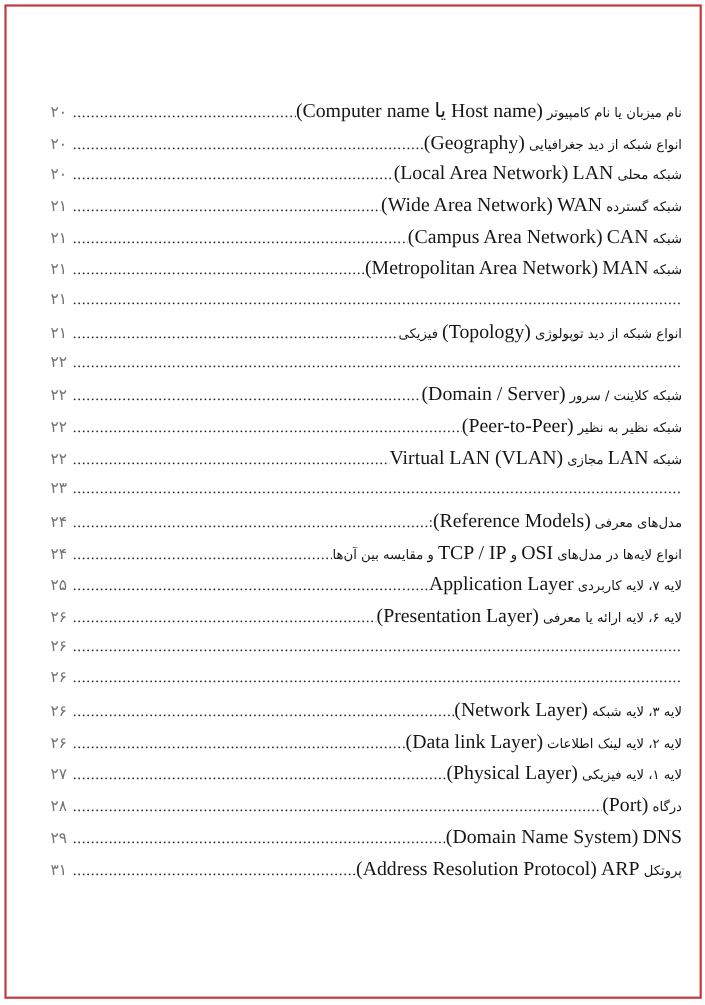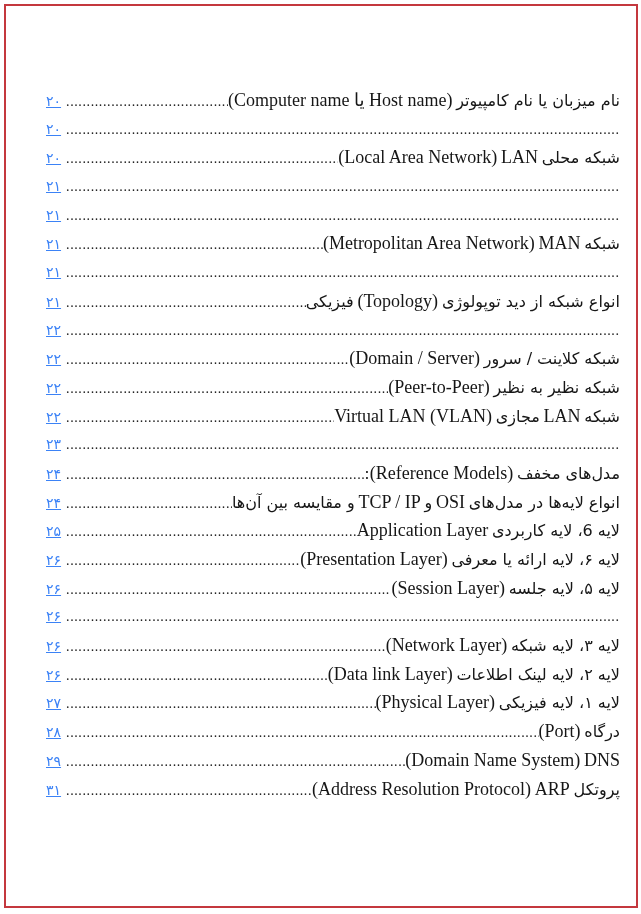--- a/index.html
+++ b/index.html
@@ -12,57 +12,60 @@
     border:2px solid #c4383e;
   }
   .toc{
     position:absolute;top:86px;left:46px;right:21px;
   }
   .toc-row{
     display:flex;direction:rtl;align-items:baseline;
     height:28.7px;line-height:28.7px;color:#161616;
   }
   .entry-text{white-space:nowrap;font-size:15px;}
-  .seg-rtl{font-size:16px;font-family:"DejaVu Sans",sans-serif;}
+  .seg-rtl{font-size:12px;font-family:"DejaVu Sans",sans-serif;}
   .seg-ltr{font-size:18px;font-family:"Liberation Serif",serif;}
   .dot-leader{
     flex:1 1 auto;min-width:0;overflow:hidden;white-space:nowrap;
     direction:ltr;text-align:left;
     font-size:14px;letter-spacing:0.6px;padding:0 5px;color:#232323;
   }
   .page-num{
     flex:0 0 auto;white-space:nowrap;font-size:14px;
-    font-family:"DejaVu Sans",sans-serif;color:#3b82f6;text-decoration:underline;
+    font-family:"DejaVu Sans",sans-serif;color:#737373;
   }
 </style>
 </head>
 <body>
 
 <div class="page-frame"></div>
 
 <div class="toc">
     <div class="toc-row">
       <span class="entry-text"><span class="seg-rtl" dir="rtl">نام میزبان یا نام کامپیوتر</span> <span class="seg-ltr" dir="ltr">(Computer name یا Host name)</span></span>
       <span class="dot-leader">..........................................................................................................................................................................</span>
       <span class="page-num">۲۰</span>
     </div>
     <div class="toc-row">
+      <span class="entry-text"><span class="seg-rtl" dir="rtl">انواع شبکه از دید جغرافیایی</span> <span class="seg-ltr" dir="ltr">(Geography)</span></span>
       <span class="dot-leader">..........................................................................................................................................................................</span>
       <span class="page-num">۲۰</span>
     </div>
     <div class="toc-row">
       <span class="entry-text"><span class="seg-rtl" dir="rtl">شبکه محلی</span> <span class="seg-ltr" dir="ltr">LAN</span> <span class="seg-ltr" dir="ltr">(Local Area Network)</span></span>
       <span class="dot-leader">..........................................................................................................................................................................</span>
       <span class="page-num">۲۰</span>
     </div>
     <div class="toc-row">
+      <span class="entry-text"><span class="seg-rtl" dir="rtl">شبکه گسترده</span> <span class="seg-ltr" dir="ltr">WAN</span> <span class="seg-ltr" dir="ltr">(Wide Area Network)</span></span>
       <span class="dot-leader">..........................................................................................................................................................................</span>
       <span class="page-num">۲۱</span>
     </div>
     <div class="toc-row">
+      <span class="entry-text"><span class="seg-rtl" dir="rtl">شبکه</span> <span class="seg-ltr" dir="ltr">CAN</span> <span class="seg-ltr" dir="ltr">(Campus Area Network)</span></span>
       <span class="dot-leader">..........................................................................................................................................................................</span>
       <span class="page-num">۲۱</span>
     </div>
     <div class="toc-row">
       <span class="entry-text"><span class="seg-rtl" dir="rtl">شبکه</span> <span class="seg-ltr" dir="ltr">MAN</span> <span class="seg-ltr" dir="ltr">(Metropolitan Area Network)</span></span>
       <span class="dot-leader">..........................................................................................................................................................................</span>
       <span class="page-num">۲۱</span>
     </div>
     <div class="toc-row">
       <span class="dot-leader">..........................................................................................................................................................................</span>
@@ -90,41 +93,40 @@
     <div class="toc-row">
       <span class="entry-text"><span class="seg-rtl" dir="rtl">شبکه</span> <span class="seg-ltr" dir="ltr">LAN</span> <span class="seg-rtl" dir="rtl">مجازی</span> <span class="seg-ltr" dir="ltr">Virtual LAN (VLAN)</span></span>
       <span class="dot-leader">..........................................................................................................................................................................</span>
       <span class="page-num">۲۲</span>
     </div>
     <div class="toc-row">
       <span class="dot-leader">..........................................................................................................................................................................</span>
       <span class="page-num">۲۳</span>
     </div>
     <div class="toc-row">
-      <span class="entry-text"><span class="seg-rtl" dir="rtl">مدل‌های مخفف</span> <span class="seg-ltr" dir="ltr">(Reference Models)</span><span class="seg-rtl" dir="rtl">:</span></span>
+      <span class="entry-text"><span class="seg-rtl" dir="rtl">مدل‌های معرفی</span> <span class="seg-ltr" dir="ltr">(Reference Models)</span><span class="seg-rtl" dir="rtl">:</span></span>
       <span class="dot-leader">..........................................................................................................................................................................</span>
       <span class="page-num">۲۴</span>
     </div>
     <div class="toc-row">
       <span class="entry-text"><span class="seg-rtl" dir="rtl">انواع لایه‌ها در مدل‌های</span> <span class="seg-ltr" dir="ltr">OSI</span> <span class="seg-rtl" dir="rtl">و</span> <span class="seg-ltr" dir="ltr">TCP / IP</span> <span class="seg-rtl" dir="rtl">و مقایسه بین آن‌ها</span></span>
       <span class="dot-leader">..........................................................................................................................................................................</span>
       <span class="page-num">۲۴</span>
     </div>
     <div class="toc-row">
-      <span class="entry-text"><span class="seg-rtl" dir="rtl">لایه 6، لایه کاربردی</span> <span class="seg-ltr" dir="ltr">Application Layer</span></span>
+      <span class="entry-text"><span class="seg-rtl" dir="rtl">لایه ۷، لایه کاربردی</span> <span class="seg-ltr" dir="ltr">Application Layer</span></span>
       <span class="dot-leader">..........................................................................................................................................................................</span>
       <span class="page-num">۲۵</span>
     </div>
     <div class="toc-row">
       <span class="entry-text"><span class="seg-rtl" dir="rtl">لایه ۶، لایه ارائه یا معرفی</span> <span class="seg-ltr" dir="ltr">(Presentation Layer)</span></span>
       <span class="dot-leader">..........................................................................................................................................................................</span>
       <span class="page-num">۲۶</span>
     </div>
     <div class="toc-row">
-      <span class="entry-text"><span class="seg-rtl" dir="rtl">لایه ۵، لایه جلسه</span> <span class="seg-ltr" dir="ltr">(Session Layer)</span></span>
       <span class="dot-leader">..........................................................................................................................................................................</span>
       <span class="page-num">۲۶</span>
     </div>
     <div class="toc-row">
       <span class="dot-leader">..........................................................................................................................................................................</span>
       <span class="page-num">۲۶</span>
     </div>
     <div class="toc-row">
       <span class="entry-text"><span class="seg-rtl" dir="rtl">لایه ۳، لایه شبکه</span> <span class="seg-ltr" dir="ltr">(Network Layer)</span></span>
       <span class="dot-leader">..........................................................................................................................................................................</span>

